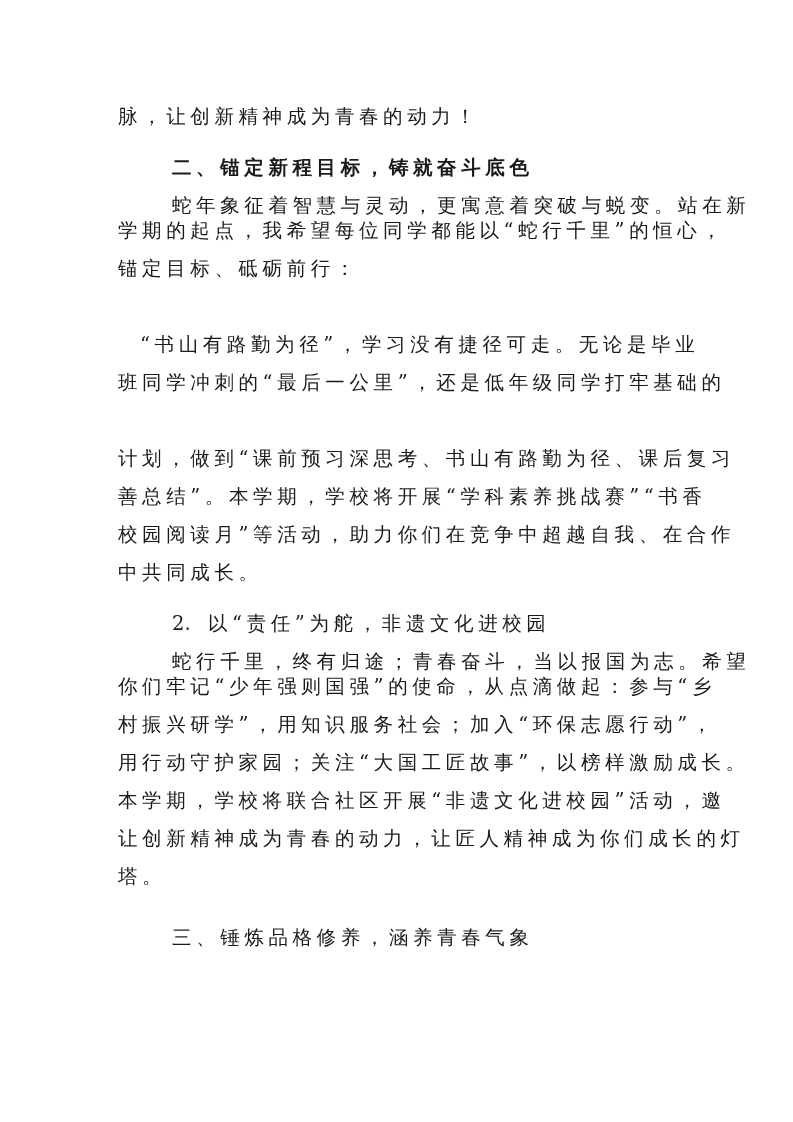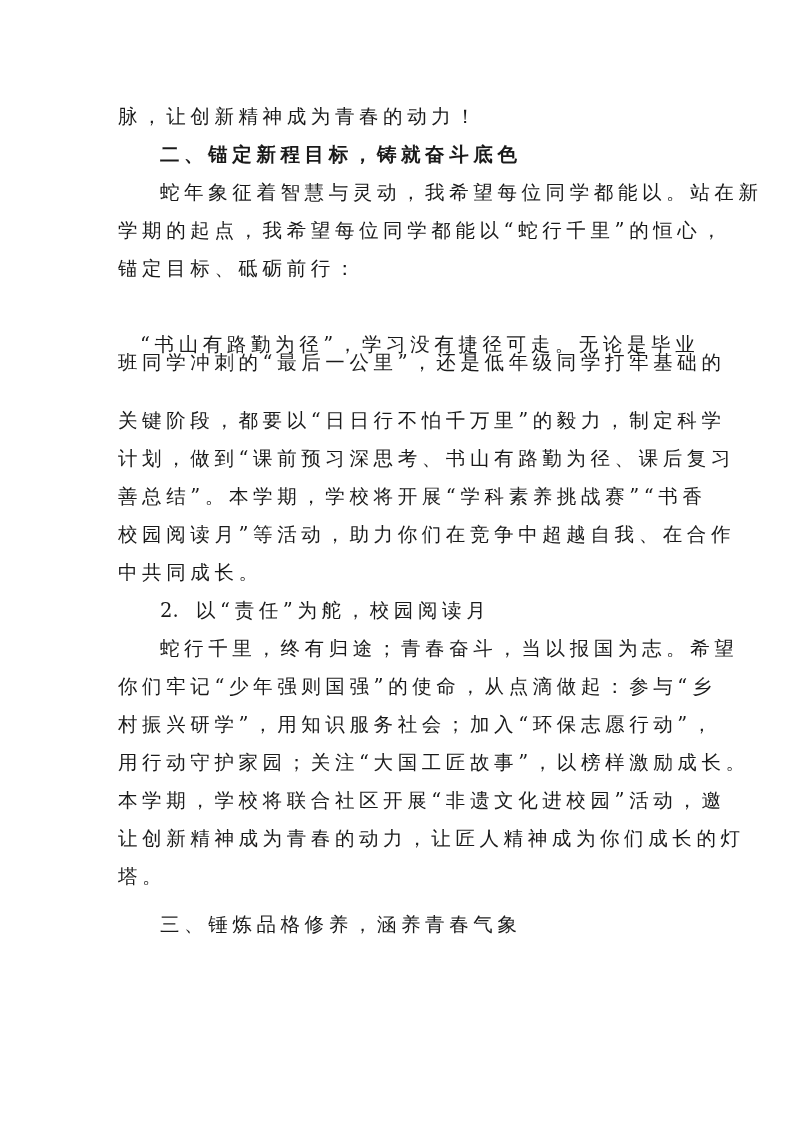--- a/index.html
+++ b/index.html
@@ -9,43 +9,42 @@
     position: absolute;
     left: 118px;
     height: 38px;
     line-height: 38px;
     font-family: "DejaVu Serif", "Liberation Serif", serif;
     font-size: 19.5px;
     letter-spacing: 4.6px;
     color: #1a1a1a;
     white-space: nowrap;
   }
-  .indent { left: 160px; }
+  .indent { left: 172px; margin-top: 13px; }
   .quote-indent { left: 124px; margin-left: 16px; }
   .bold { font-weight: bold; }
   .num { display: inline-block; width: 36px; letter-spacing: 0; }
 </style>
 </head>
 <body>
 
 <div class="page">
   <div class="line" style="top:98px">脉，让创新精神成为青春的动力！</div>
   <div class="line indent bold" style="top:136px">二、锚定新程目标，铸就奋斗底色</div>
-  <div class="line indent" style="top:174px">蛇年象征着智慧与灵动，我希望每位同学都能以。站在新</div>
+  <div class="line indent" style="top:174px">蛇年象征着智慧与灵动，更寓意着突破与蜕变。站在新</div>
   <div class="line" style="top:212px">学期的起点，我希望每位同学都能以“蛇行千里”的恒心，</div>
   <div class="line" style="top:250px">锚定目标、砥砺前行：</div>
   <div class="line quote-indent" style="top:326px">“书山有路勤为径”，学习没有捷径可走。无论是毕业</div>
-  <div class="line" style="top:344px">班同学冲刺的“最后一公里”，还是低年级同学打牢基础的</div>
-  <div class="line" style="top:402px">关键阶段，都要以“日日行不怕千万里”的毅力，制定科学</div>
+  <div class="line" style="top:364px">班同学冲刺的“最后一公里”，还是低年级同学打牢基础的</div>
   <div class="line" style="top:440px">计划，做到“课前预习深思考、书山有路勤为径、课后复习</div>
   <div class="line" style="top:516px">校园阅读月”等活动，助力你们在竞争中超越自我、在合作</div>
   <div class="line" style="top:478px">善总结”。本学期，学校将开展“学科素养挑战赛”“书香</div>
   <div class="line" style="top:554px">中共同成长。</div>
   <div class="line indent" style="top:592px">
-    <span class="num">2.</span><span>以“责任”为舵，校园阅读月</span>
+    <span class="num">2.</span><span>以“责任”为舵，非遗文化进校园</span>
   </div>
   <div class="line indent" style="top:630px">蛇行千里，终有归途；青春奋斗，当以报国为志。希望</div>
   <div class="line" style="top:668px">你们牢记“少年强则国强”的使命，从点滴做起：参与“乡</div>
   <div class="line" style="top:706px">村振兴研学”，用知识服务社会；加入“环保志愿行动”，</div>
   <div class="line" style="top:744px">用行动守护家园；关注“大国工匠故事”，以榜样激励成长。</div>
   <div class="line" style="top:782px">本学期，学校将联合社区开展“非遗文化进校园”活动，邀</div>
   <div class="line" style="top:820px">让创新精神成为青春的动力，让匠人精神成为你们成长的灯</div>
   <div class="line" style="top:858px">塔。</div>
   <div class="line indent" style="top:906px">三、锤炼品格修养，涵养青春气象</div>
 </div>

